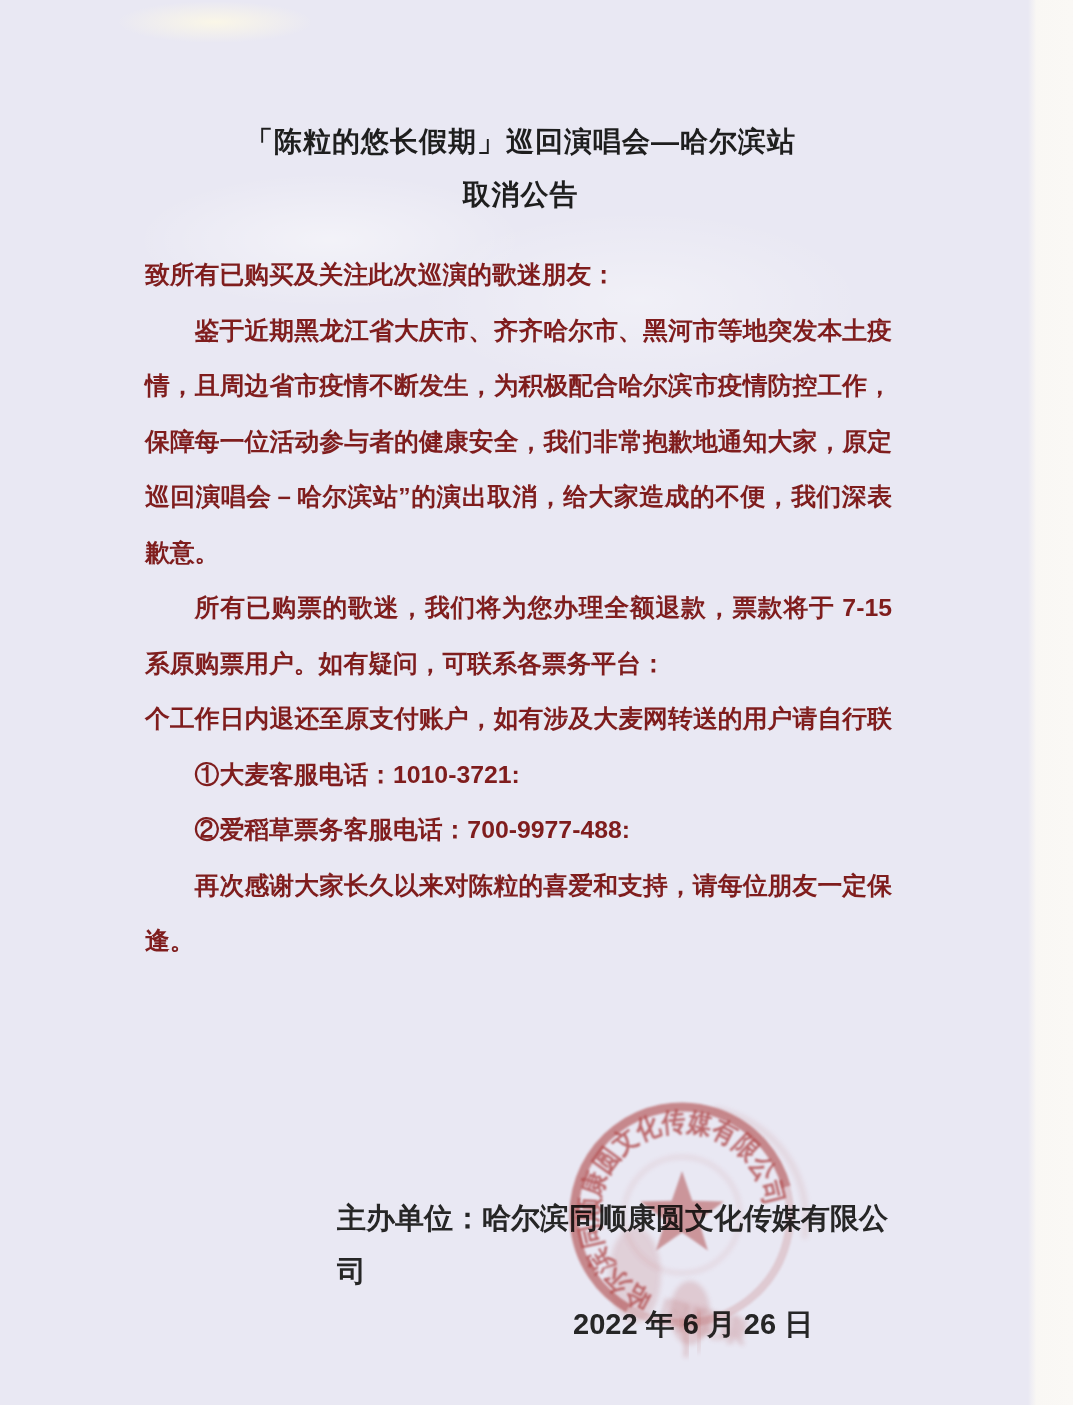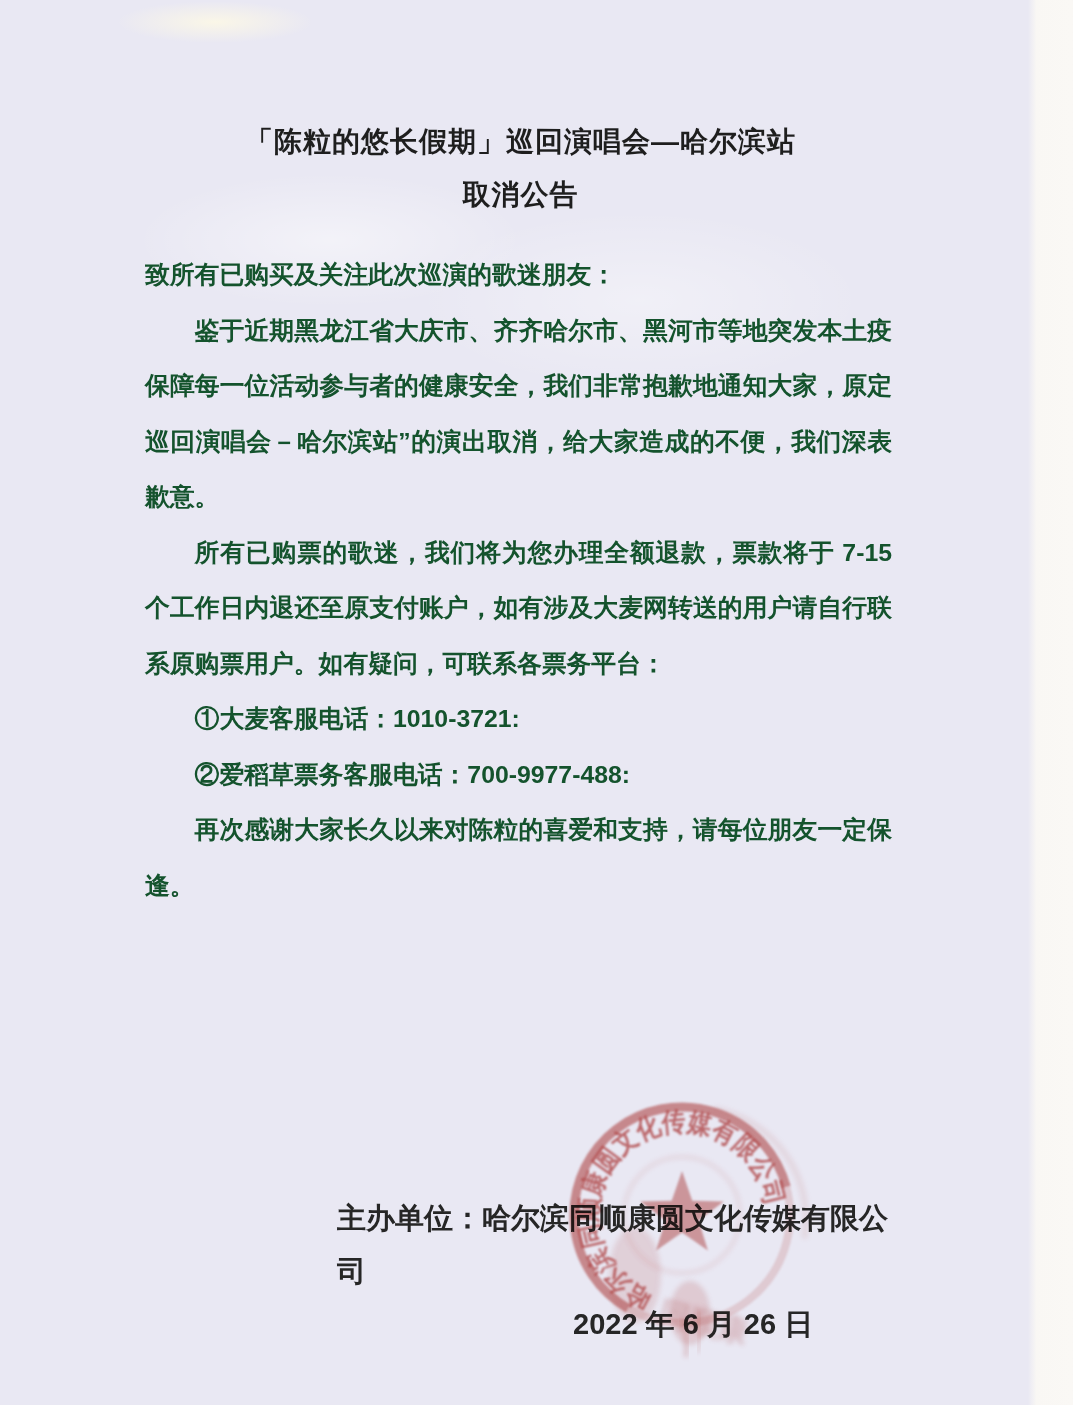--- a/index.html
+++ b/index.html
@@ -14,21 +14,21 @@
       linear-gradient(90deg, rgba(248,246,244,0) 0%, rgba(248,246,244,0) 95.8%, rgba(249,247,244,1) 96.6%, rgba(250,248,245,1) 100%);
   }
   .page{position:absolute;inset:0;}
   .doc-title{
     position:absolute;left:147px;top:115px;width:747px;
     text-align:center;color:#1e1e1e;font-weight:700;
     font-size:28px;line-height:53px;letter-spacing:1px;
   }
   .body-text{
     position:absolute;left:145px;top:247px;width:747px;
-    color:#14532d;font-size:24.8px;font-weight:600;
+    color:#7f1d1d;font-size:24.8px;font-weight:600;
   }
   .ln{height:55.5px;line-height:55.5px;white-space:normal;}
   .ind{text-indent:49.6px;}
   .just{text-align:justify;text-align-last:justify;-moz-text-align-last:justify;}
   .footer{
     position:absolute;left:145px;top:1192px;width:747px;
     color:#262626;font-size:29px;font-weight:600;line-height:53px;
   }
   .org-line{margin-left:192px;}
   .date-line{margin-left:428px;}
@@ -44,26 +44,27 @@
 <div class="page">
 
   <div class="doc-title">
     <div>「陈粒的悠长假期」巡回演唱会—哈尔滨站</div>
     <div>取消公告</div>
   </div>
 
   <div class="body-text">
     <div class="ln">致所有已购买及关注此次巡演的歌迷朋友：</div>
     <div class="ln ind just">鉴于近期黑龙江省大庆市、齐齐哈尔市、黑河市等地突发本土疫</div>
+    <div class="ln just">情，且周边省市疫情不断发生，为积极配合哈尔滨市疫情防控工作，</div>
     <div class="ln just">保障每一位活动参与者的健康安全，我们非常抱歉地通知大家，原定</div>
     <div class="ln just">巡回演唱会－哈尔滨站”的演出取消，给大家造成的不便，我们深表</div>
     <div class="ln">歉意。</div>
     <div class="ln ind just">所有已购票的歌迷，我们将为您办理全额退款，票款将于 7-15</div>
+    <div class="ln">系原购票用户。如有疑问，可联系各票务平台：</div>
     <div class="ln just">个工作日内退还至原支付账户，如有涉及大麦网转送的用户请自行联</div>
-    <div class="ln">系原购票用户。如有疑问，可联系各票务平台：</div>
     <div class="ln ind">①大麦客服电话：1010-3721:</div>
     <div class="ln ind">②爱稻草票务客服电话：700-9977-488:</div>
     <div class="ln ind just">再次感谢大家长久以来对陈粒的喜爱和支持，请每位朋友一定保</div>
     <div class="ln">逢。</div>
   </div>
 
   <div class="footer">
     <div class="org-line">主办单位：哈尔滨同顺康圆文化传媒有限公司</div>
     <div class="date-line">2022 年 6 月 26 日</div>
   </div>

